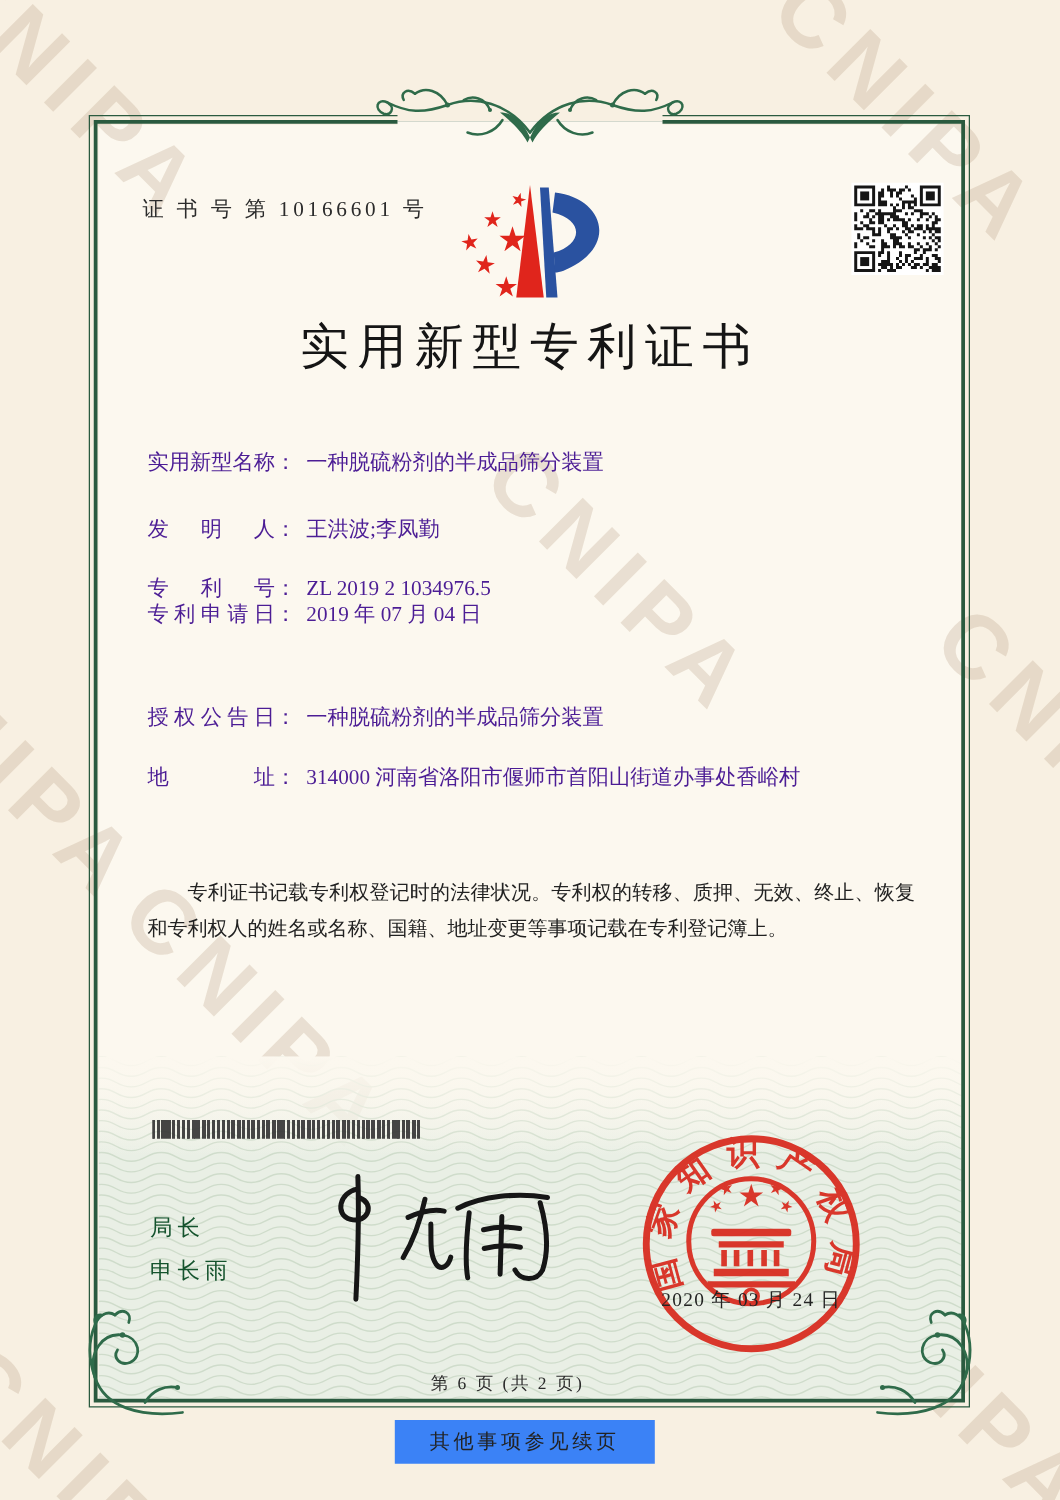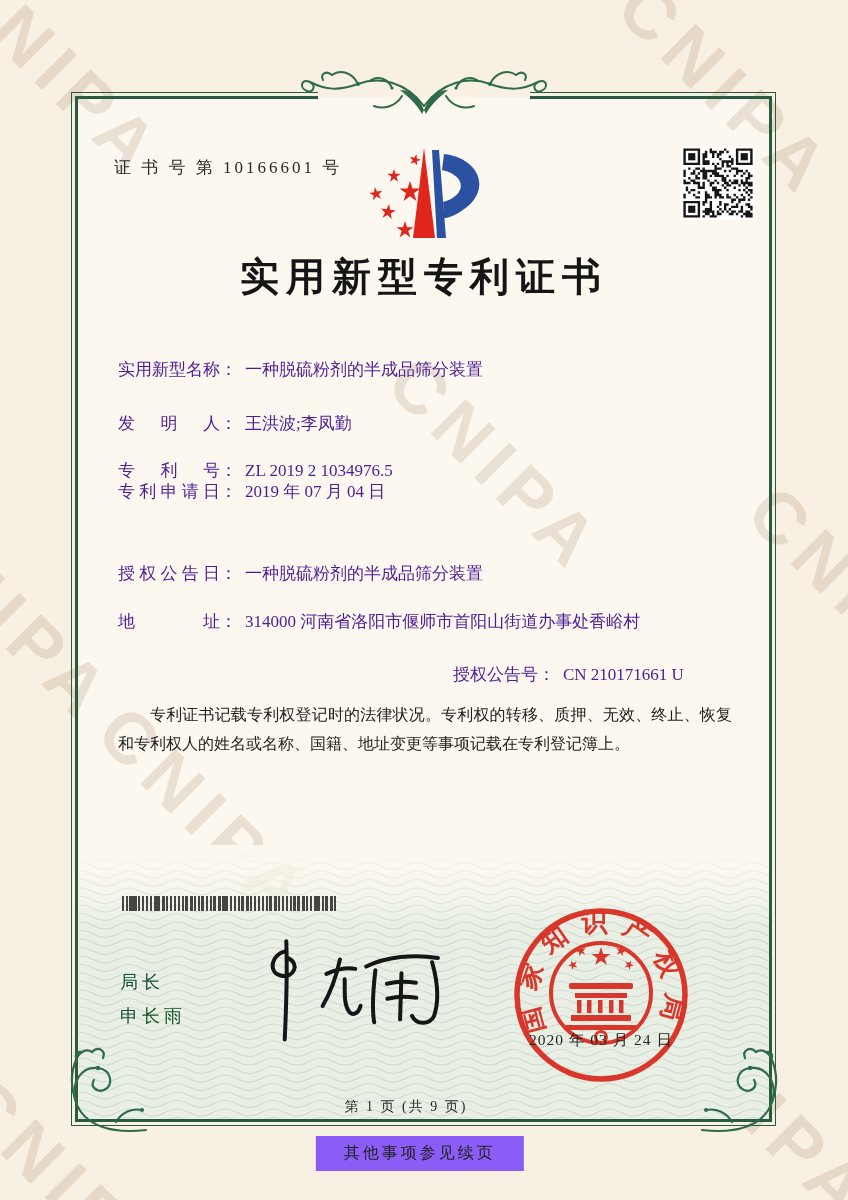--- a/index.html
+++ b/index.html
@@ -31,36 +31,36 @@
   .inner-panel{left:79px;top:100px;width:690px;height:1019px;background:var(--inner_cream)}
   .frame-outer{left:71px;top:92px;width:705px;height:1034px;border:1.5px solid var(--border_green)}
   .frame-inner{left:75px;top:96px;width:697px;height:1026px;border:3px solid var(--border_green)}
   
   .wave-zone{left:79px;top:845px;width:690px;height:274px;overflow:hidden;
     background:linear-gradient(180deg, rgba(233,239,229,0) 0px, var(--wave_bg) 80px)}
   .wave-fade{left:0;top:0;width:100%;height:80px;
     background:linear-gradient(180deg, var(--inner_cream), rgba(252,248,239,0))}
   
   .cert-number{left:114px;top:156px;font-size:17px;letter-spacing:3px;color:#2b2b2b}
-  .title{left:71px;top:250px;width:706px;text-align:center;font-size:39px;font-weight:700;
+  .title{left:71px;top:250px;width:706px;text-align:center;font-size:39px;font-weight:400;
     letter-spacing:7px;color:#151515}
   .field-row{left:118px;width:640px;font-size:17px;color:#4c1d95;white-space:nowrap}
   .flabel{display:inline-block;width:102px;text-align:justify;text-align-last:justify;vertical-align:top}
   .fcolon{display:inline-block;margin-right:8px}
   .grant-pair{position:absolute;top:0;white-space:nowrap}
   .paras{left:118px;top:700px;width:614px;font-size:16px;line-height:29px;color:#222;text-align:justify}
   .paras p{text-indent:2em}
   .barcode{left:122px;top:896px;width:215px;height:15px;opacity:.88;
     background:
       repeating-linear-gradient(90deg,#2e2e2e 0 2px,transparent 2px 4px),
       repeating-linear-gradient(90deg,#2e2e2e 0 1px,transparent 1px 7px),
       repeating-linear-gradient(90deg,transparent 0 10px,#2e2e2e 10px 12px,transparent 12px 23px)}
   .signer{left:120px;font-size:18px;color:#14532d;letter-spacing:4px}
   .page-indicator{left:71px;top:1098px;width:670px;text-align:center;font-size:14px;color:#2a2a2a;letter-spacing:2px}
-  .footer-note{left:50%;top:1136px;transform:translateX(-52%);background:#8b5cf6;
+  .footer-note{left:50%;top:1136px;transform:translateX(-52%);background:#3b82f6;
     padding:7px 28px;font-size:16px;letter-spacing:3px;color:#222}
   svg{display:block}
 </style>
 </head>
 <body>
 
 <div class="abs inner-panel"></div>
 
 <div class="wm" style="left:-10px;top:-55px">CNIPA</div>
 <div class="wm" style="left:660px;top:-35px">CNIPA</div>
@@ -221,23 +221,20 @@
   <span class="flabel">专利申请日</span><span class="fcolon">：</span><span>2019 年 07 月 04 日</span>
 </div>
 <div class="abs field-row" style="top:562px">
   <span class="flabel">授权公告日</span><span class="fcolon">：</span><span>一种脱硫粉剂的半成品筛分装置</span>
 </div>
 <div class="abs field-row" style="top:610px">
   <span class="flabel">地址</span><span class="fcolon">：</span><span>314000 河南省洛阳市偃师市首阳山街道办事处香峪村</span>
 </div>
 
 <div class="abs field-row" style="top:663px;height:24px">
-  <span class="grant-pair" style="left:335px">
-    <span>授权公告号</span><span class="fcolon">：</span><span>CN 210171661 U</span>
-  </span>
 </div>
 
 <div class="abs paras">
   <p>专利证书记载专利权登记时的法律状况。专利权的转移、质押、无效、终止、恢复和专利权人的姓名或名称、国籍、地址变更等事项记载在专利登记簿上。</p>
 </div>
 
 <div class="abs barcode"></div>
 
 <div class="abs signer" style="top:970px">局长</div>
 <div class="abs signer" style="top:1004px">申长雨</div>
@@ -282,15 +279,15 @@
     <defs>
         <path id="sealArc" d="M29.9 111.9 A64 64 0 1 1 150.1 111.9" fill="none"></path>
       </defs>
     <text font-family="'Liberation Serif','DejaVu Serif',serif" font-size="26" font-weight="700" fill="#d8281c" letter-spacing="13">
       <textPath href="#sealArc" startOffset="50%" text-anchor="middle">国家知识产权局</textPath>
     </text>
     <text x="90" y="140" text-anchor="middle" font-size="15.5" fill="#131313" font-family="'Liberation Serif','DejaVu Serif',serif" letter-spacing="1">2020 年 03 月 24 日</text>
   </g>
 </svg>
 
-<div class="abs page-indicator">第 1 页 (共 9 页)</div>
+<div class="abs page-indicator">第 6 页 (共 2 页)</div>
 
 <div class="abs footer-note">其他事项参见续页</div>
 
 </body></html>

